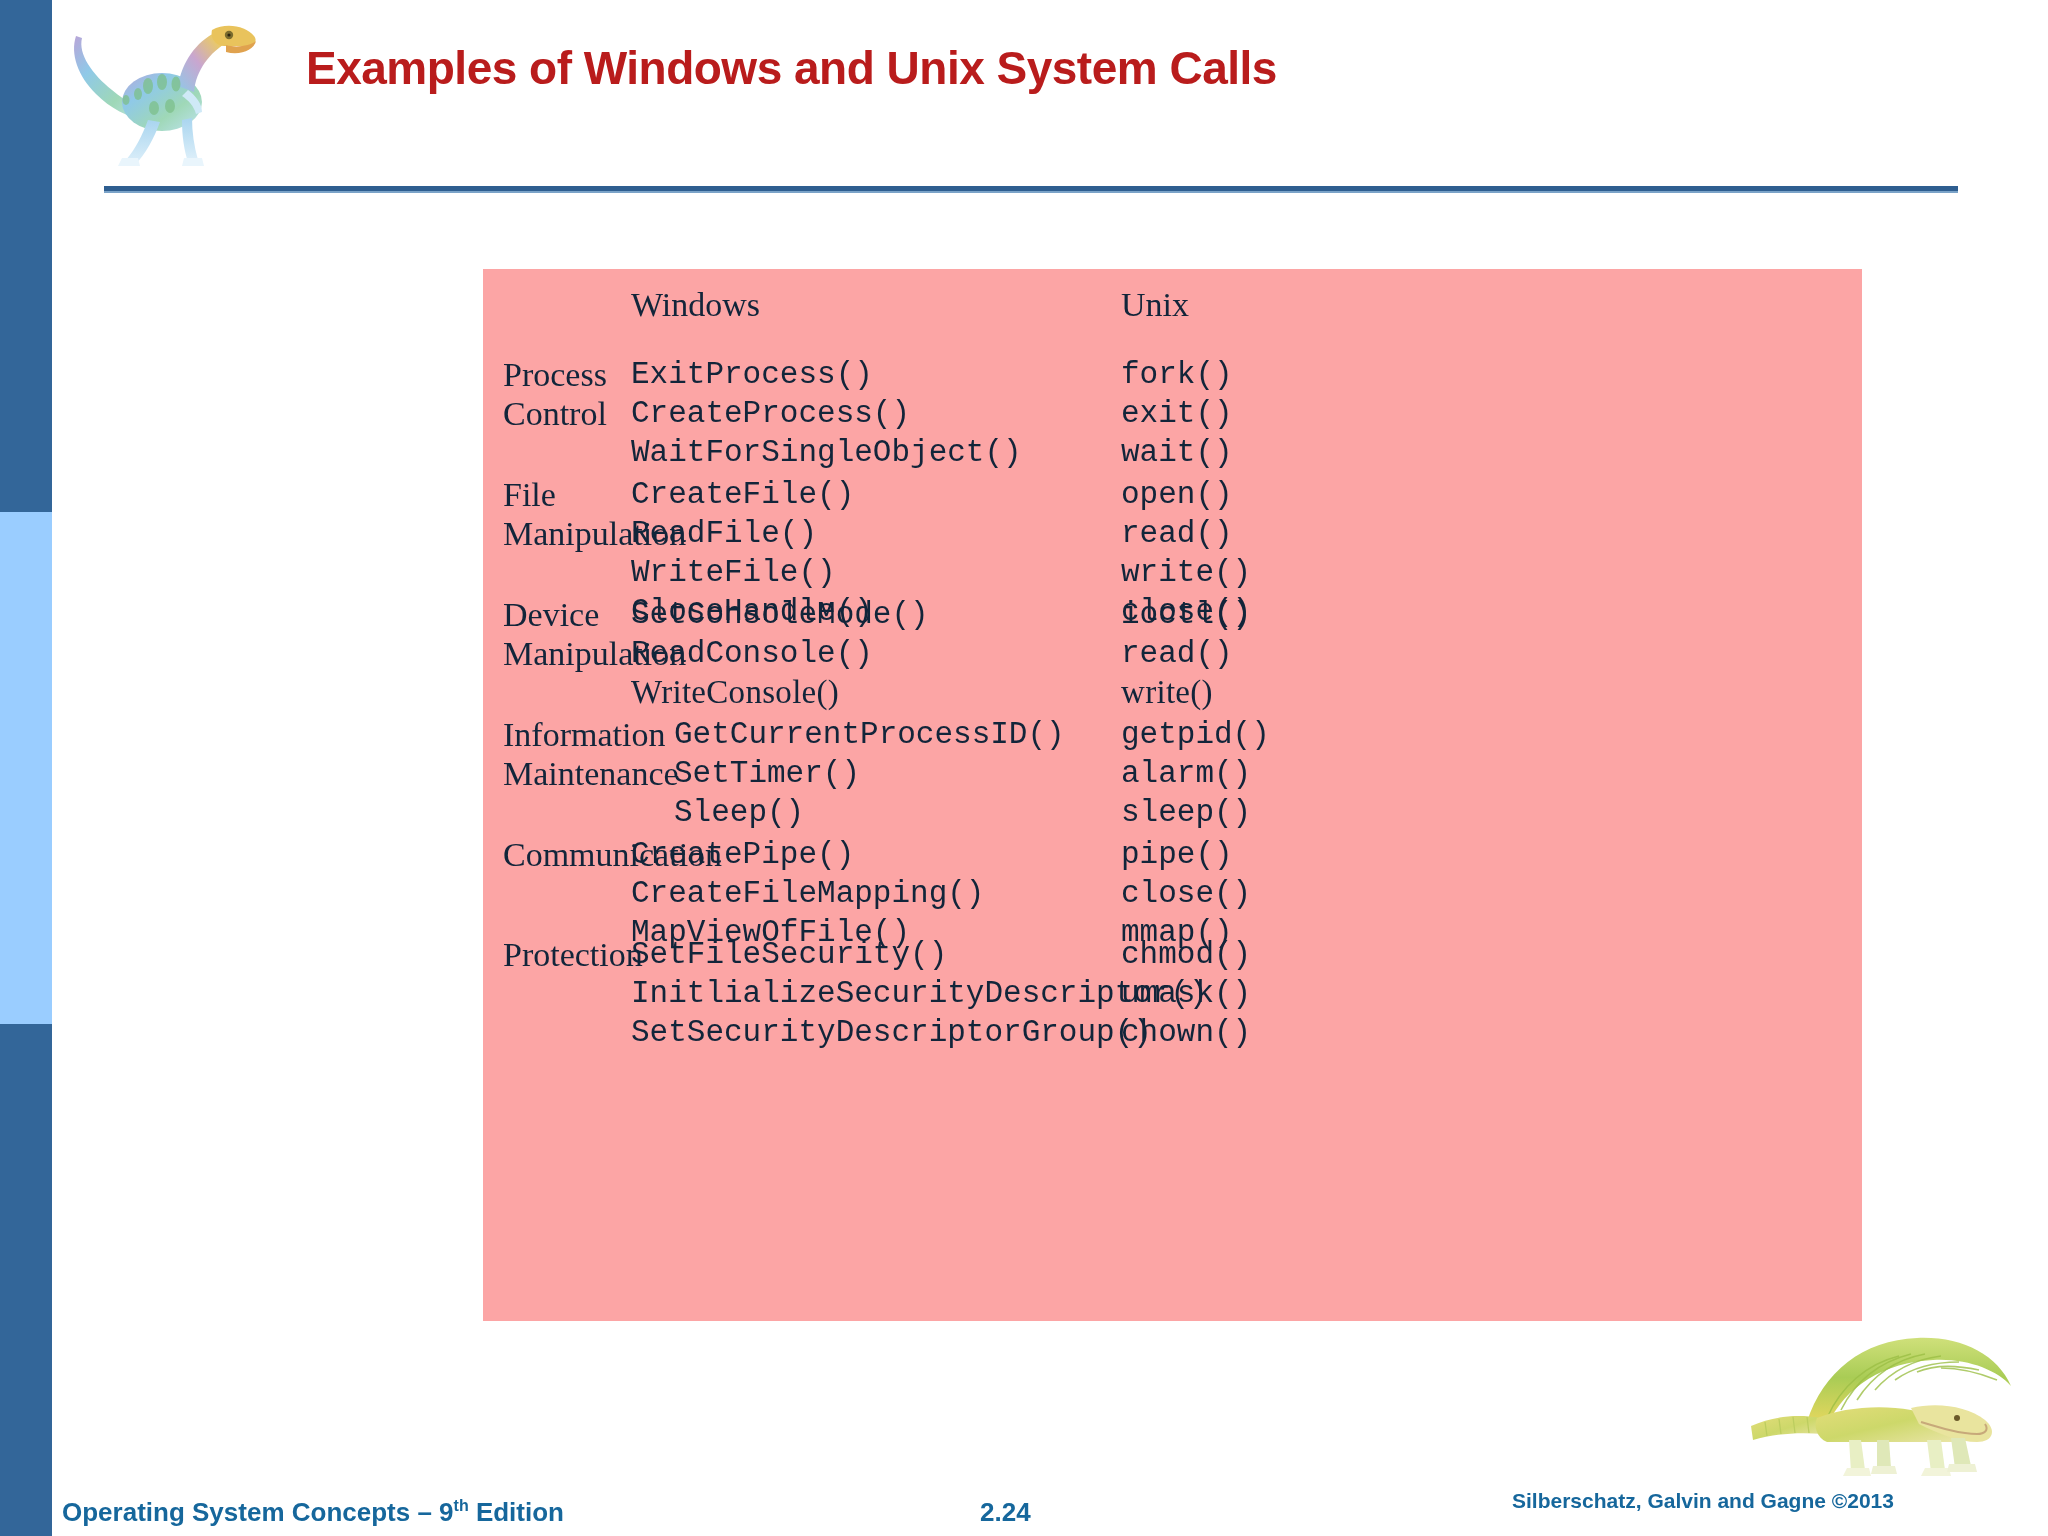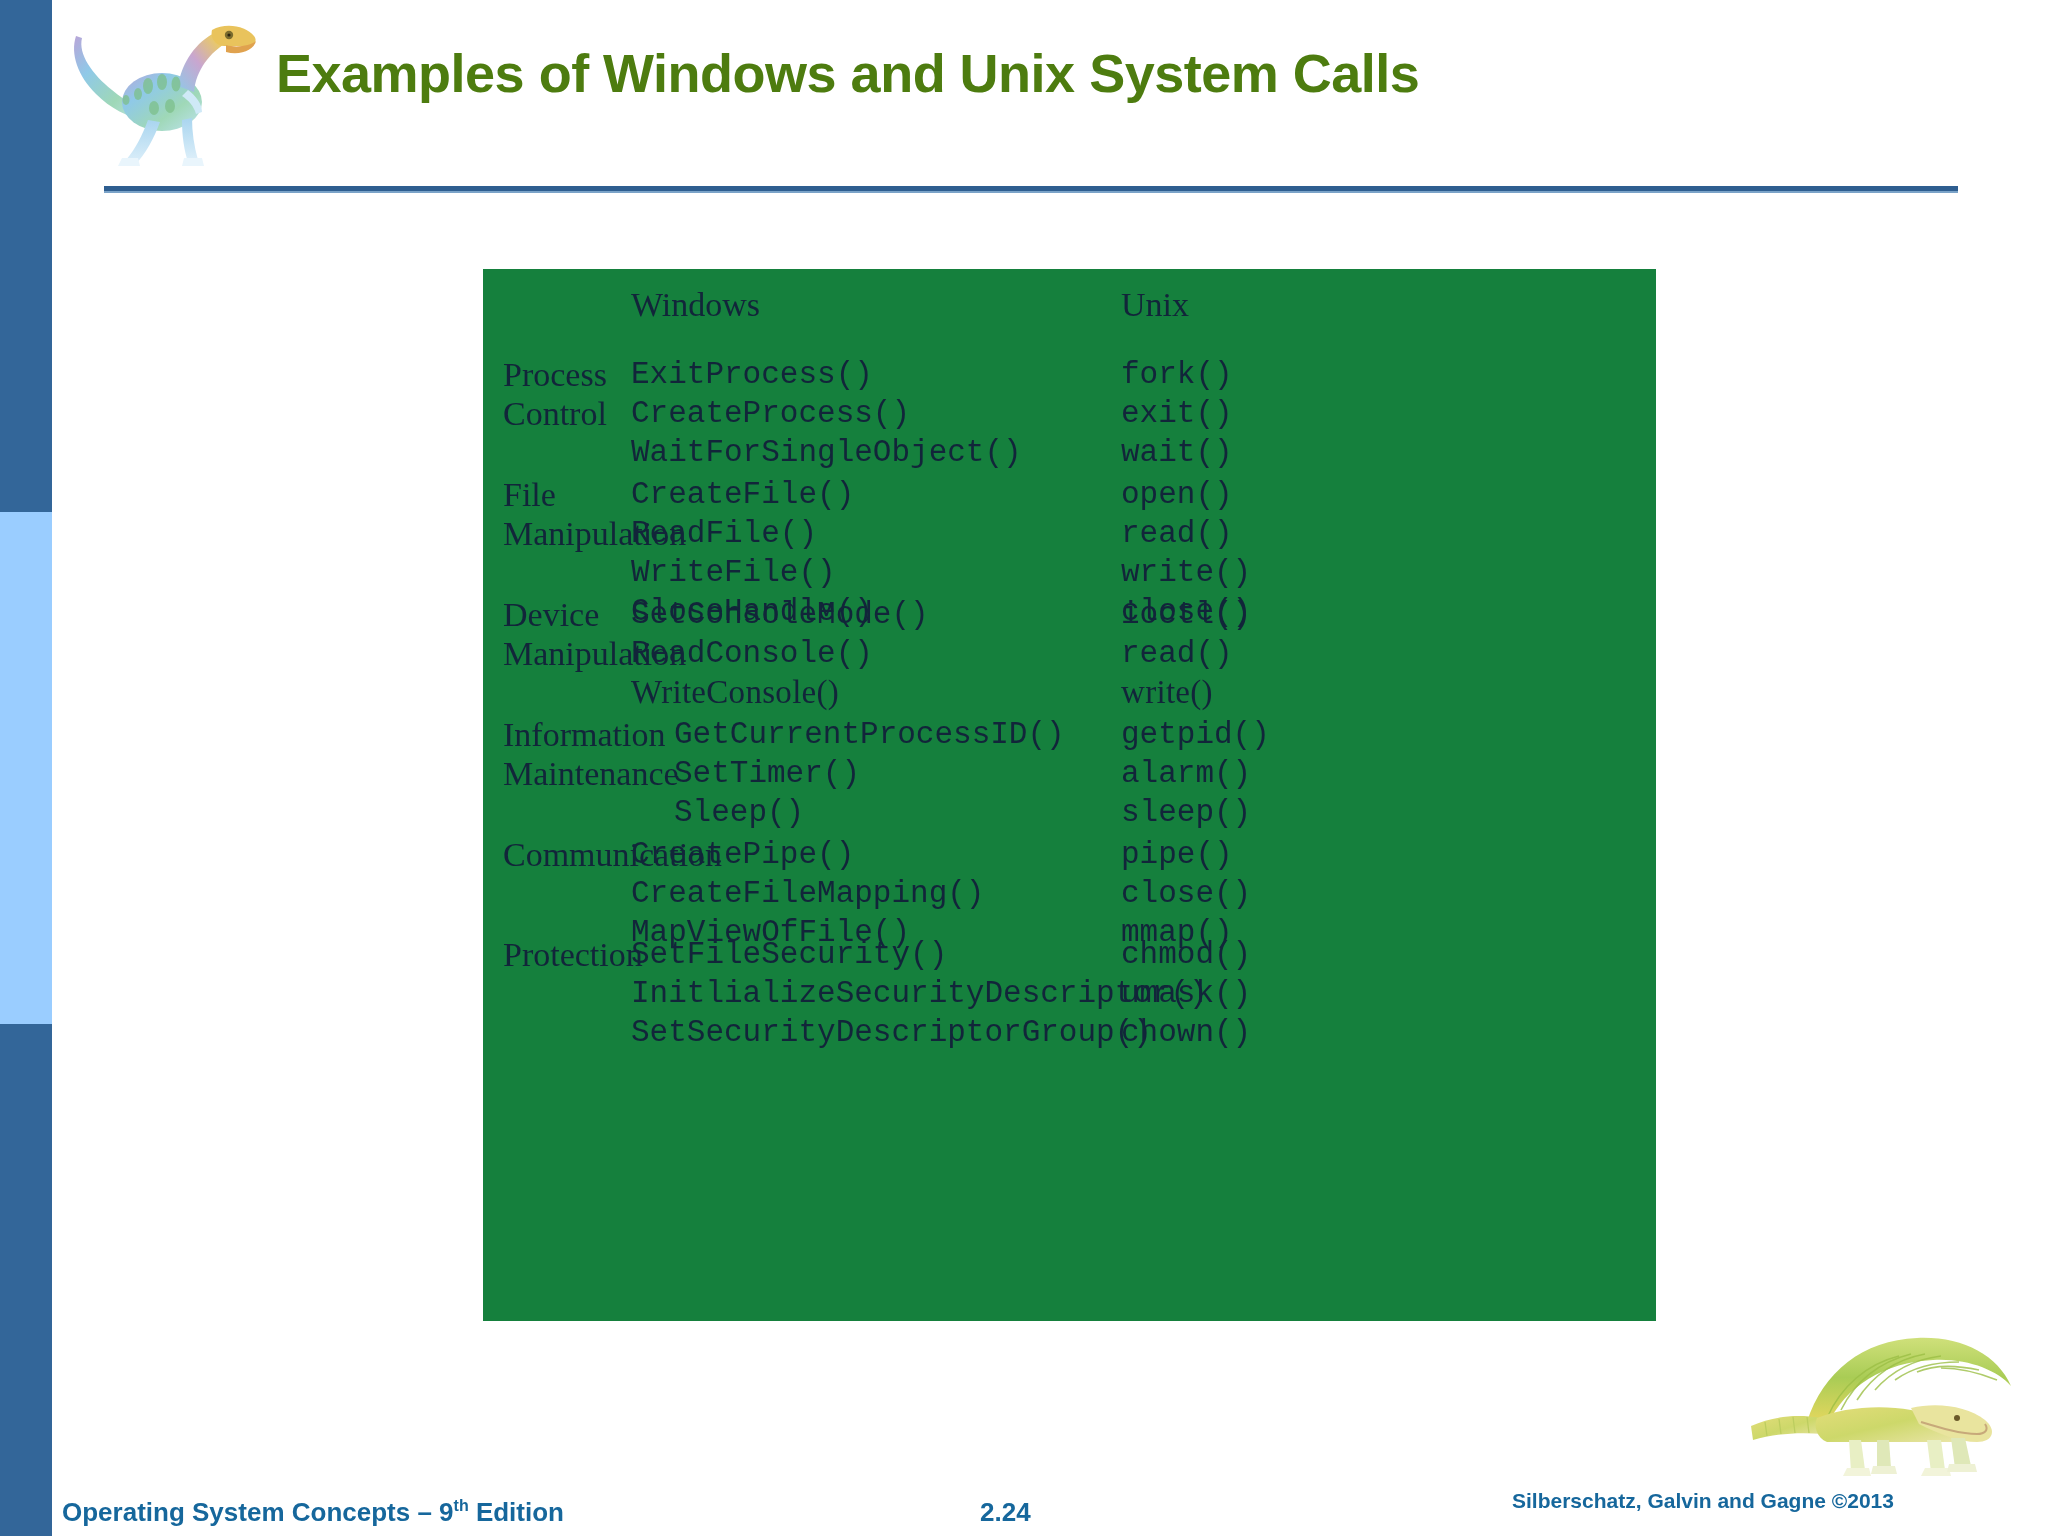--- a/index.html
+++ b/index.html
@@ -35,26 +35,26 @@
   }
   .sidebar .seg-dark-bottom {
     position: absolute; left: 0; top: 1024px;
     width: 52px; height: 512px;
     background: #336699;
   }
 
   
   .slide-title {
     position: absolute;
-    left: 276px;
+    left: 306px;
     top: 42px;
     width: 1450px;
-    font-size: 54px;
+    font-size: 46px;
     font-weight: bold;
-    color: #4d7c0f;
+    color: #b91c1c;
     letter-spacing: -0.5px;
     line-height: 1.15;
     white-space: nowrap;
   }
   .title-rule {
     position: absolute;
     left: 104px;
     top: 186px;
     width: 1854px;
     height: 5px;
@@ -83,23 +83,23 @@
     top: 1330px;
     width: 290px;
     height: 150px;
   }
 
   
   .table-panel {
     position: absolute;
     left: 483px;
     top: 269px;
-    width: 1173px;
+    width: 1379px;
     height: 1052px;
-    background: #15803d;
+    background: #fca5a5;
   }
 
   .col-hdr {
     position: absolute;
     font-family: "Liberation Serif", "DejaVu Serif", serif;
     font-size: 34px;
     color: #12253a;
     white-space: nowrap;
   }
   .hdr-windows { left: 148px; top: 17px; }

